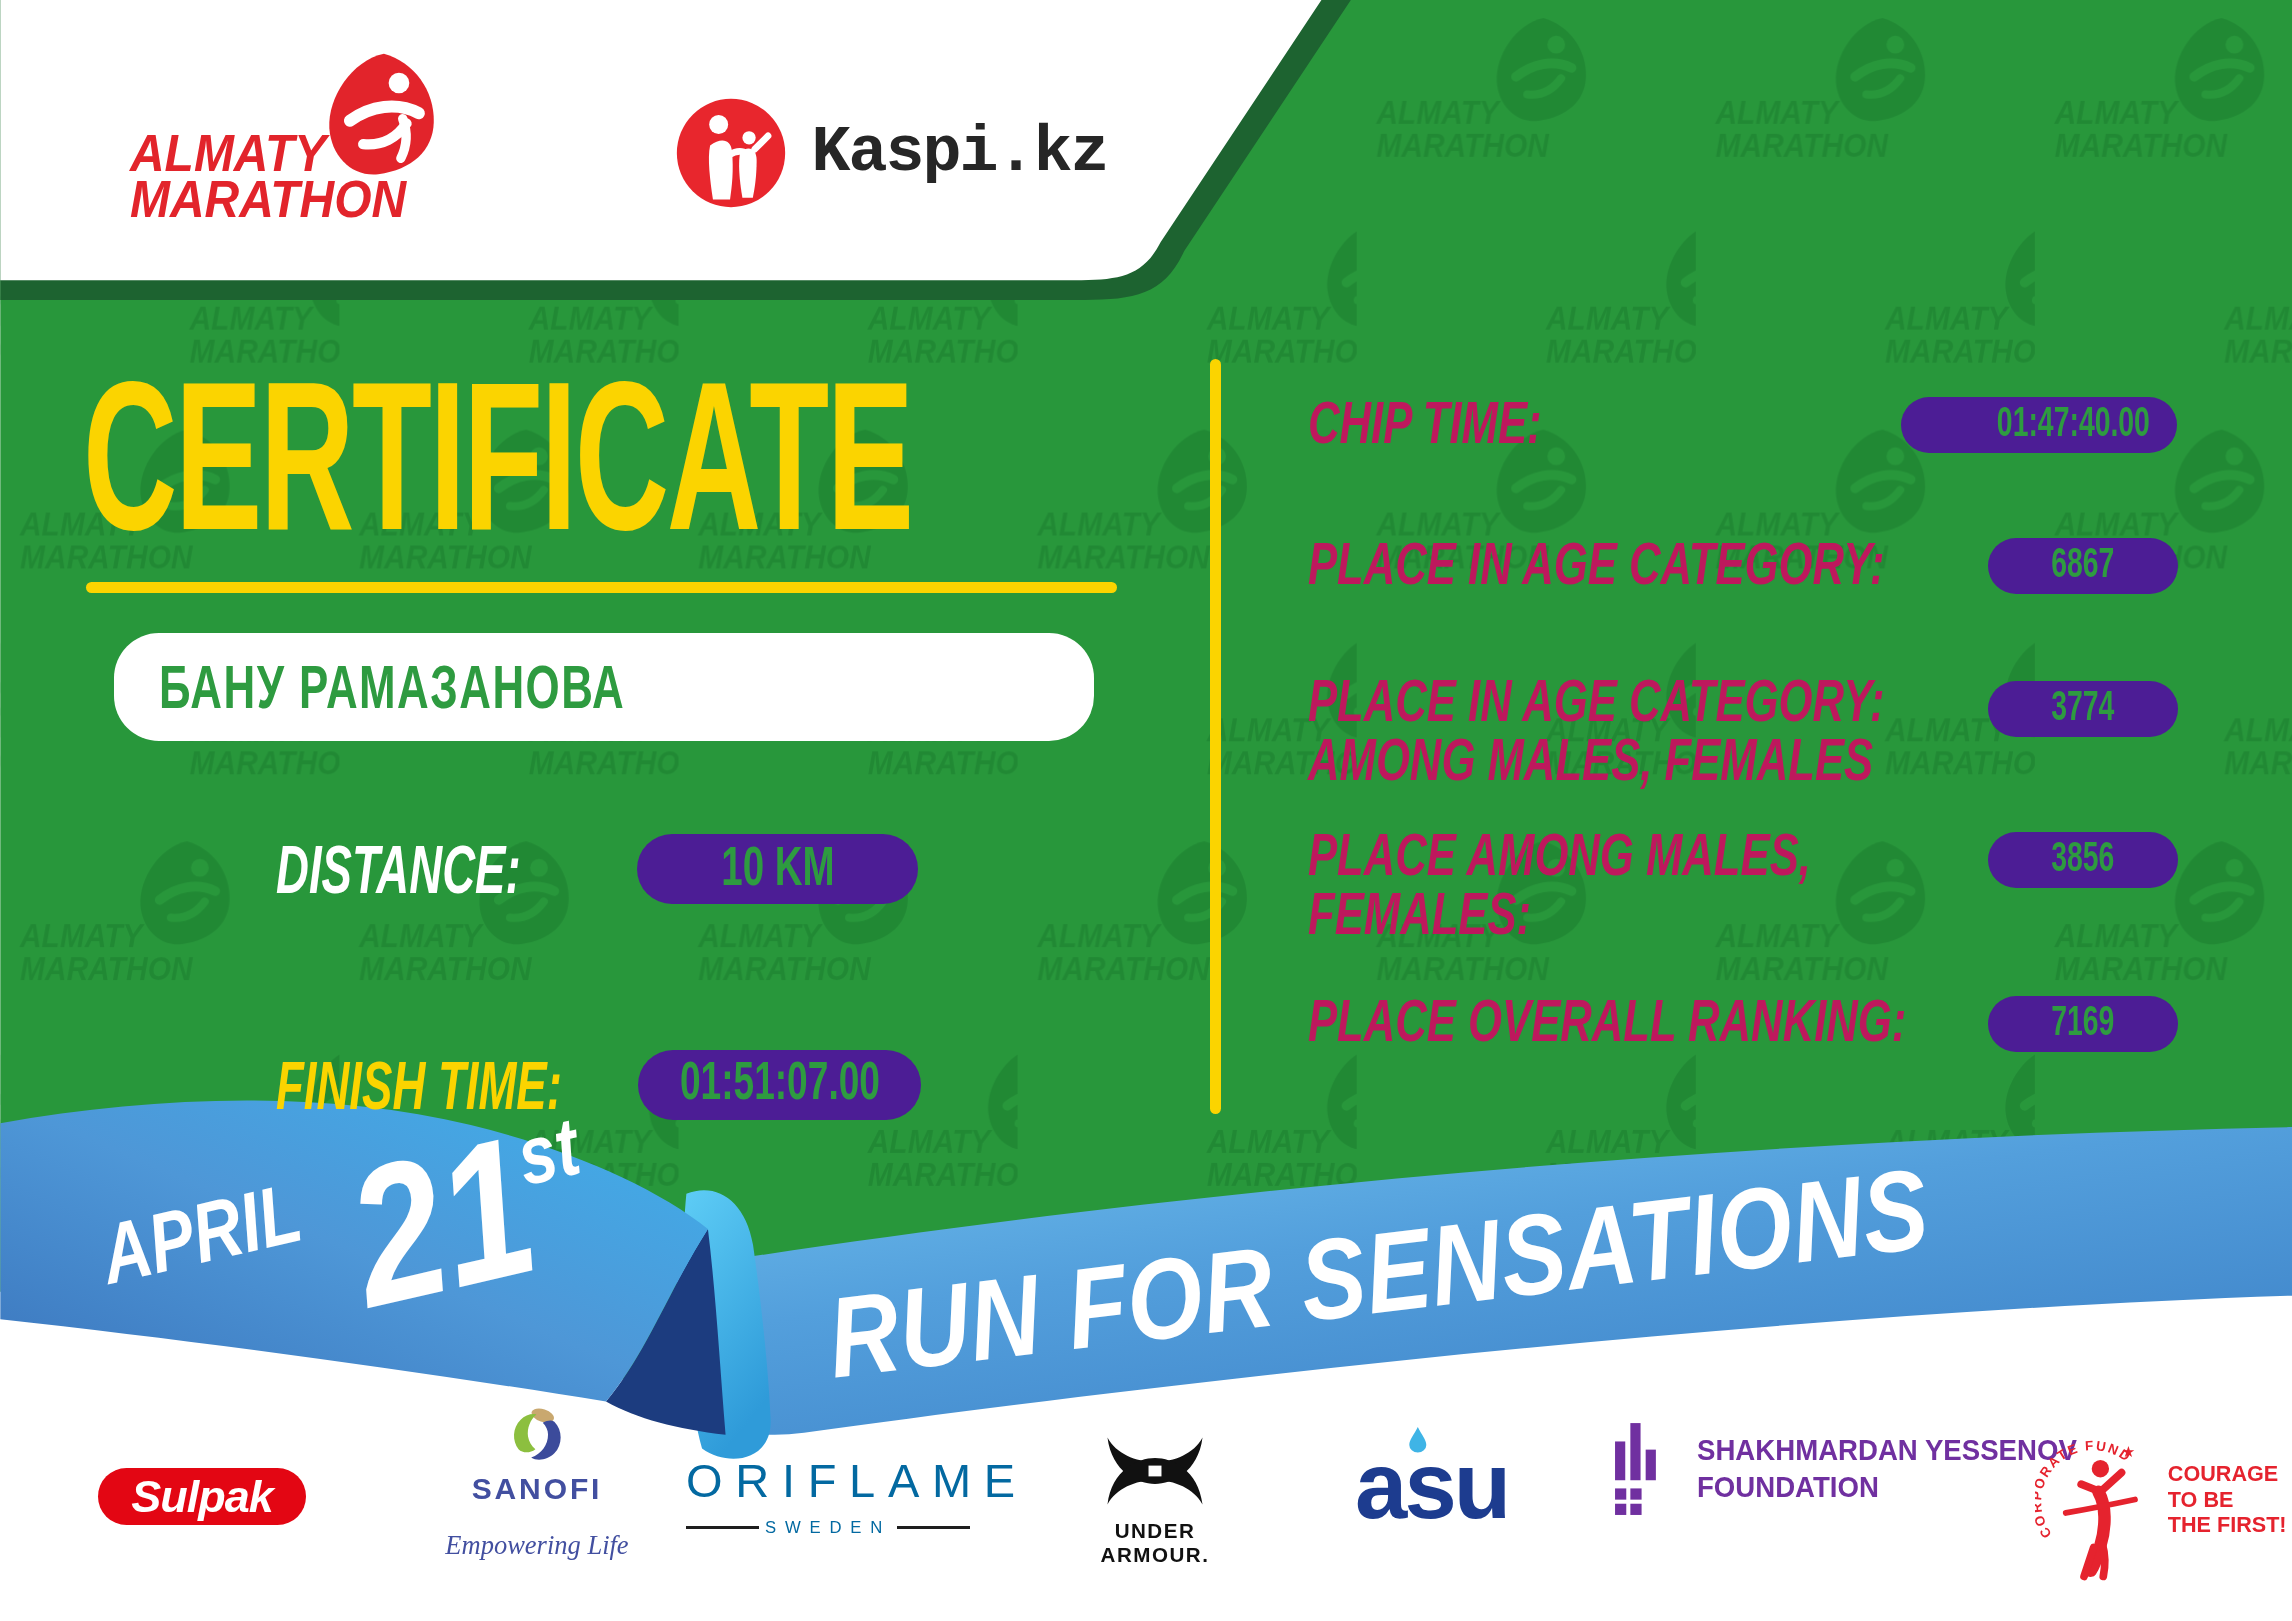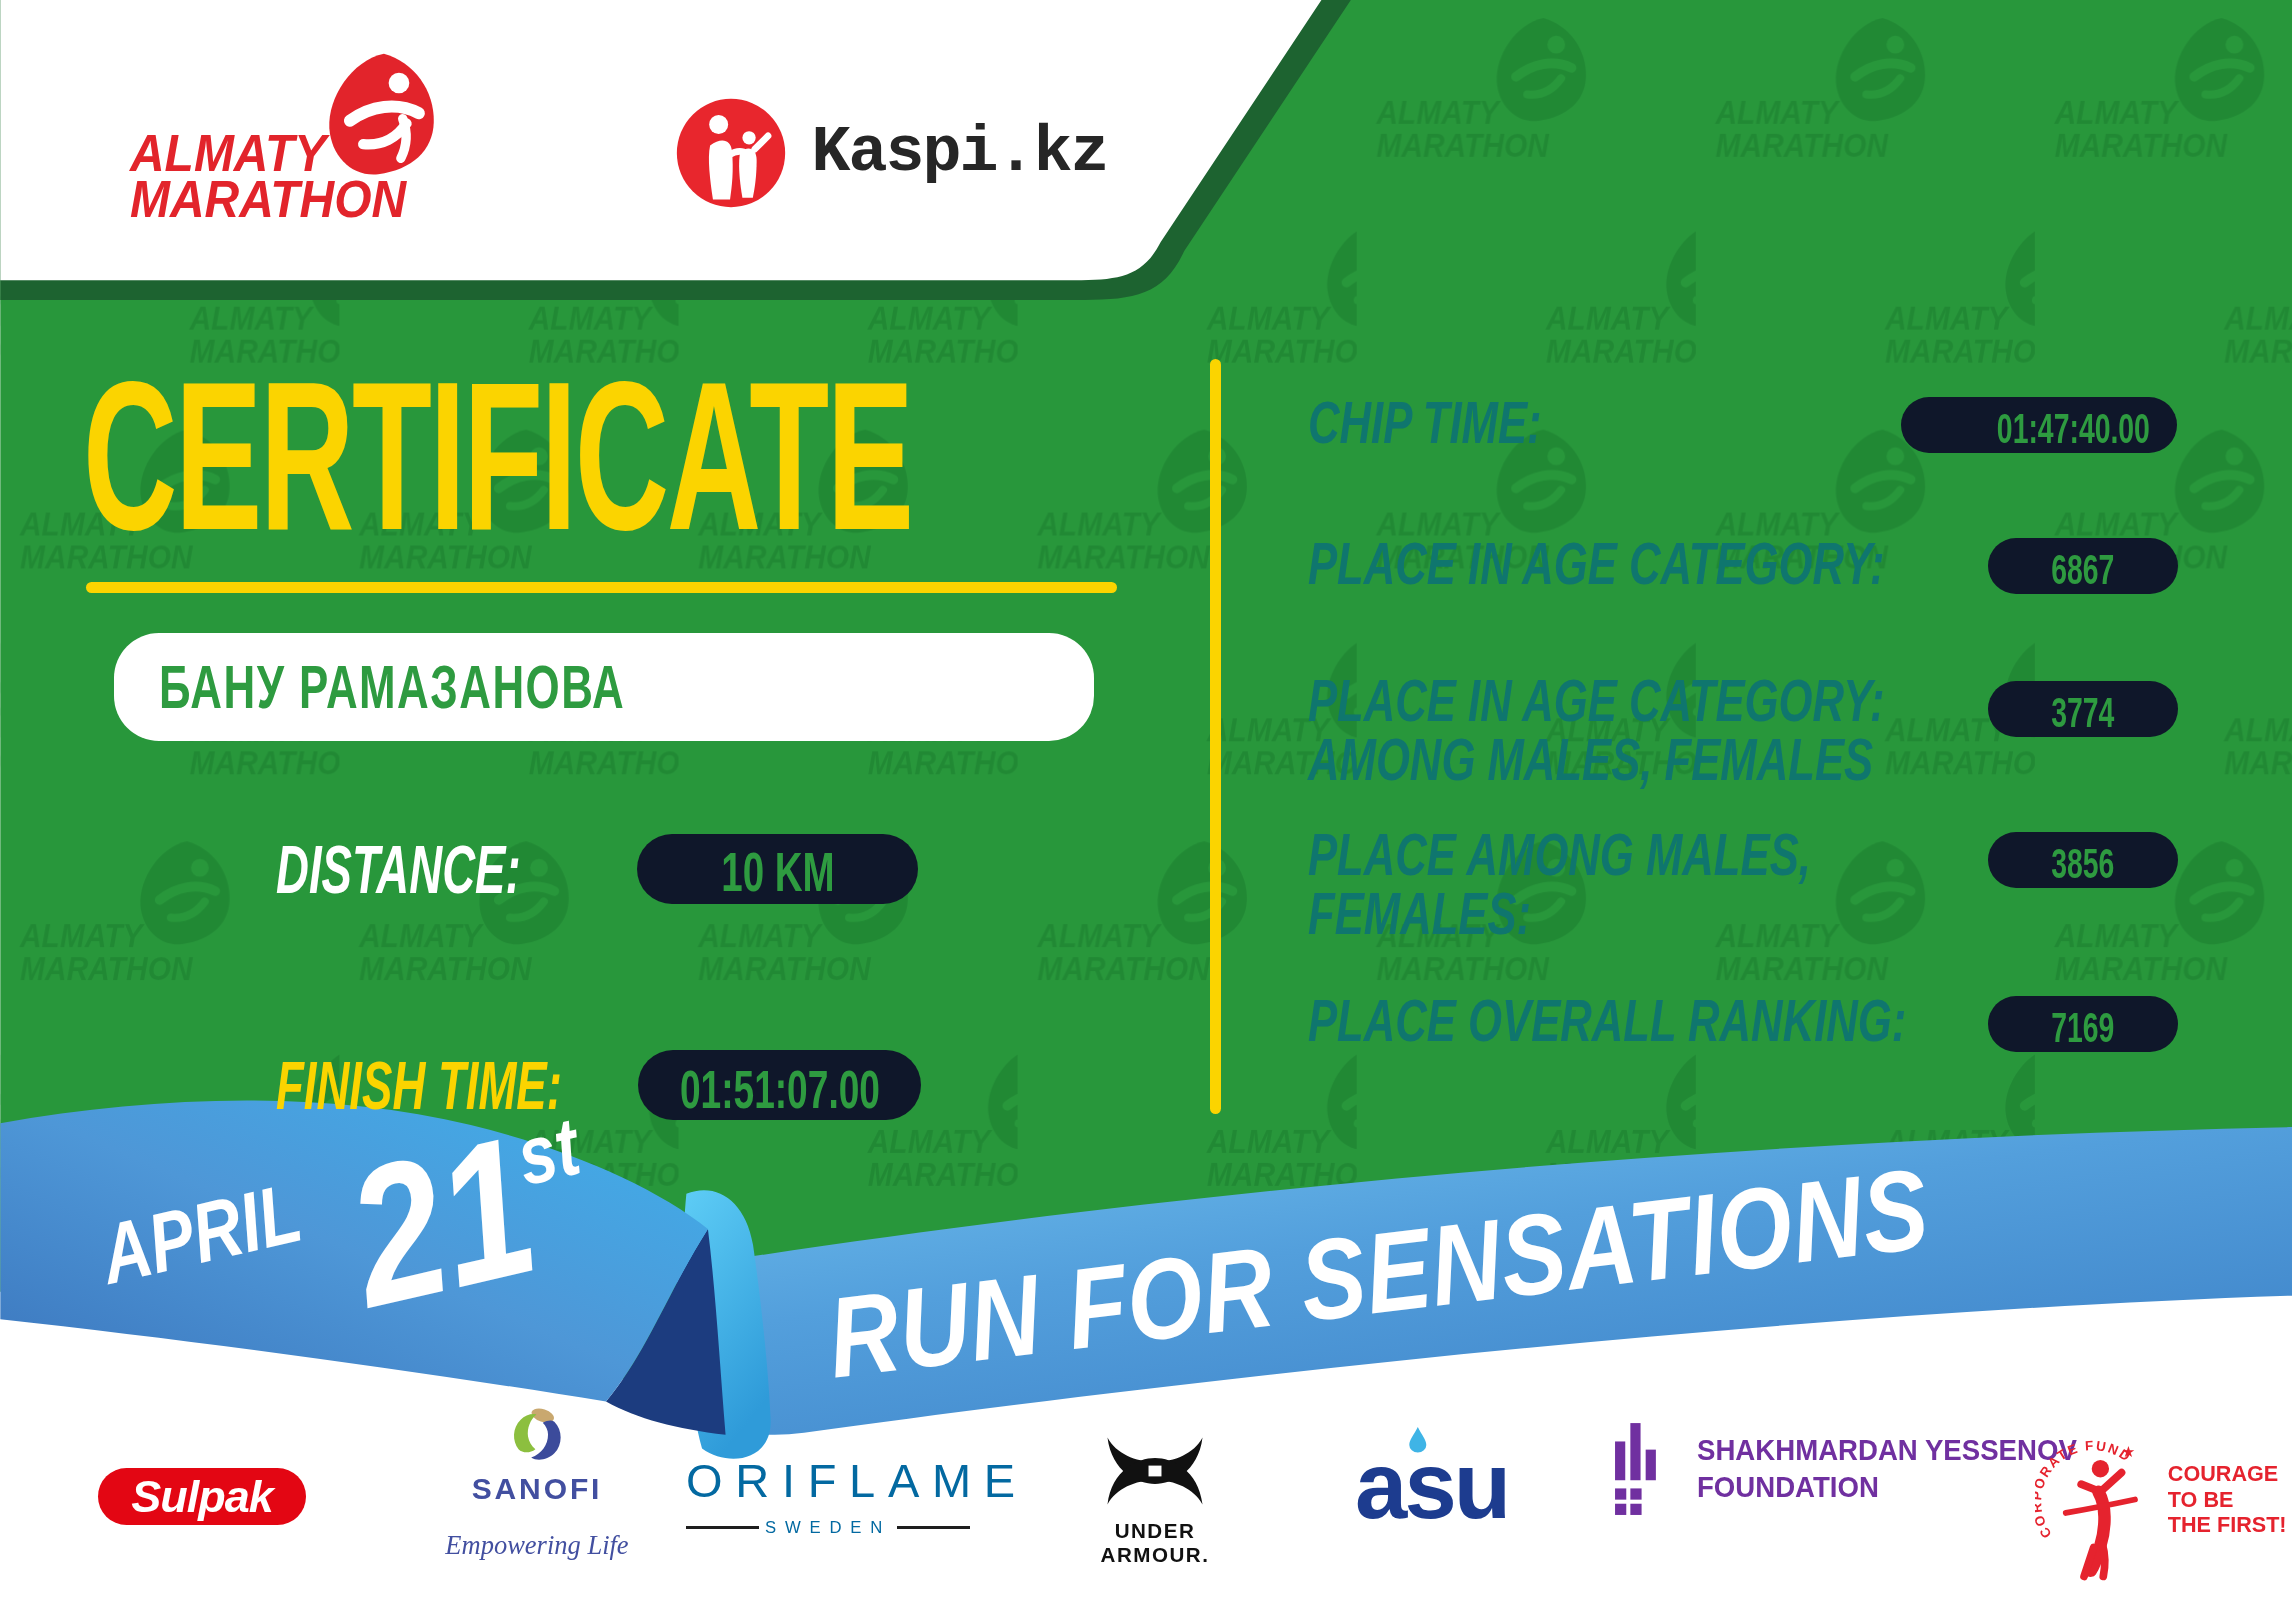--- a/index.html
+++ b/index.html
@@ -25,29 +25,29 @@
   
   .title{left:83px;top:378px;font-size:211px;font-weight:bold;color:var(--yellow);letter-spacing:-3.9px;line-height:157px;transform:scaleX(.62);transform-origin:left top;white-space:nowrap;z-index:4;}
   .rule{left:86px;top:582px;width:1031px;height:10.8px;background:var(--yellow);border-radius:5.9px;z-index:4;}
   .name-pill{left:114px;top:633px;width:980px;height:108px;background:#fff;border-radius:45px;display:flex;align-items:center;padding-left:45px;z-index:4;}
   .name-text{font-size:61px;font-weight:bold;color:var(--pill-green);letter-spacing:2px;transform:scaleX(.72);transform-origin:left center;white-space:nowrap;}
   .field-label{font-style:italic;font-weight:bold;white-space:nowrap;z-index:4;}
   .lbl-70{font-size:69px;line-height:69px;}
   .lbl-70 .cx{transform:scaleX(.66);}
   .distance-label{left:276px;top:835px;color:#fff;}
   .finish-label{left:276px;top:1051px;color:var(--yellow);}
-  .pill{background:#0f172a;display:flex;align-items:flex-end;justify-content:center;z-index:4;}
+  .pill{background:#4c1d95;display:flex;align-items:flex-start;justify-content:center;z-index:4;}
   .pill-val{color:var(--pill-green);font-weight:bold;white-space:nowrap;transform:scaleX(.7);transform-origin:center center;}
   .distance-pill{left:637px;top:834px;width:281px;height:70px;border-radius:35px;}
   .finish-pill{left:638px;top:1050px;width:283px;height:70px;border-radius:35px;}
   .distance-pill .pill-val{font-size:55px;}
   .finish-pill .pill-val{font-size:53px;}
   .divider{left:1210px;top:359px;width:10.8px;height:755px;background:var(--yellow);border-radius:5.9px;z-index:4;}
   
-  .r-label{left:1308px;color:#0f766e;font-style:italic;font-weight:bold;font-size:59px;line-height:59px;white-space:nowrap;z-index:4;}
+  .r-label{left:1308px;color:#be185d;font-style:italic;font-weight:bold;font-size:59px;line-height:59px;white-space:nowrap;z-index:4;}
   .r-label .cx{transform:scaleX(.74);}
   .r-pill{height:56px;border-radius:28px;}
   .r-pill .pill-val{font-size:43px;transform:scaleX(.66);}
   .chip-pill{left:1901px;top:397px;width:276px;justify-content:flex-end;padding-right:27.4px;}
   .chip-pill .pill-val{transform-origin:right center;}
   .p2{left:1988px;top:538px;width:190px;}
   .p3{left:1988px;top:681px;width:190px;}
   .p4{left:1988px;top:832px;width:190px;}
   .p5{left:1988px;top:996px;width:190px;}
   

